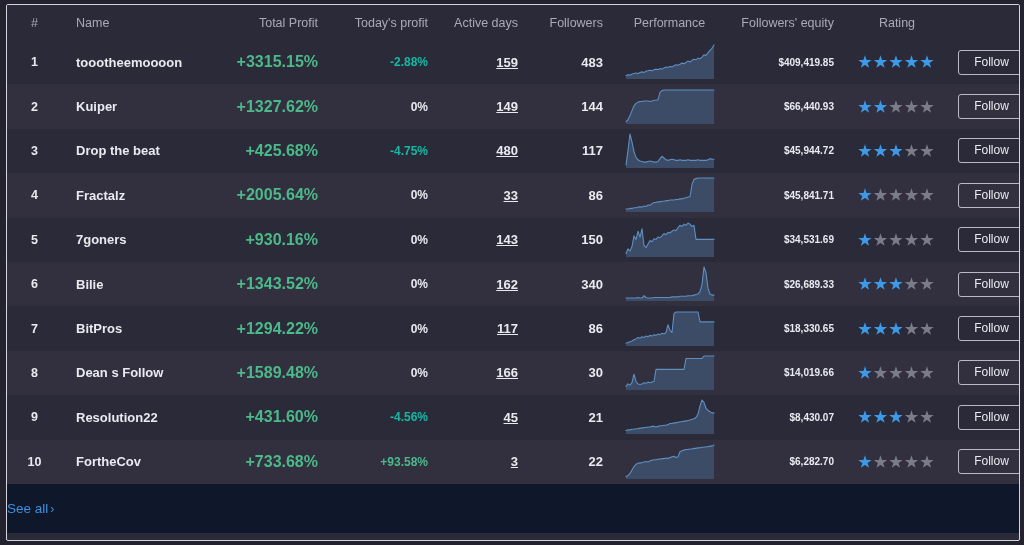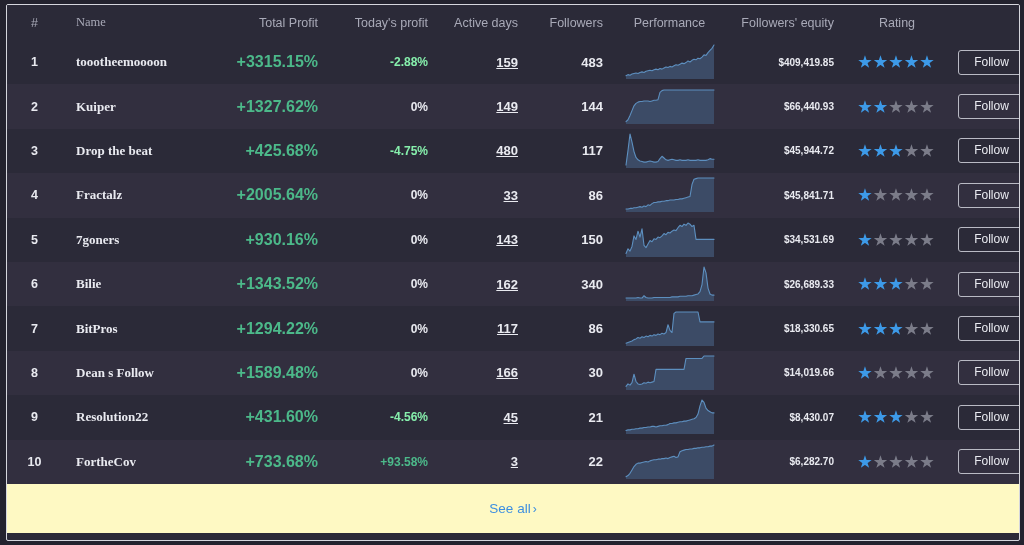--- a/index.html
+++ b/index.html
@@ -43,21 +43,21 @@
     color: #a9aab8;
     padding: 0;
     height: 35px;
     vertical-align: middle;
     background: #2b2a38;
     white-space: nowrap;
   }
 
   
   .c-rank   { width: 55px;  }
-  .c-name   { width: 160px; font-family: Liberation Serif, serif; }
+  .c-name   { width: 160px; }
   .c-tprof  { width: 110px; }
   .c-dprof  { width: 110px; }
   .c-days   { width: 90px;  }
   .c-foll   { width: 85px;  }
   .c-perf   { width: 105px; }
   .c-eq     { width: 120px; }
   .c-rating { width: 110px; }
   .c-follow { width: 79px;  }
 
   th.c-rank  { text-align: center; }
@@ -89,21 +89,21 @@
   td.c-tprof  { text-align: right; padding-right: 14px; font-size: 16px; }
   td.c-dprof  { text-align: right; padding-right: 14px; font-size: 12px; }
   td.c-days   { text-align: right; padding-right: 14px; text-decoration: underline; }
   td.c-foll   { text-align: right; padding-right: 14px; }
   td.c-eq     { text-align: right; padding-right: 8px; font-size: 10px; }
   td.c-perf   { text-align: center; }
   td.c-rating { text-align: center; }
   td.c-follow { text-align: center; }
 
   .pos { color: #4cb98a; }
-  .neg { color: #86efac; }
+  .neg { color: #14b8a6; }
   .neutral { color: #e9eaf0; font-weight: 700; font-size: 13px; }
 
   .spark {
     display: block;
     margin: 0 auto;
     width: 92px;
     height: 38px;
   }
 
   .stars { display: inline-block; line-height: 1; letter-spacing: 2px; }
@@ -122,24 +122,23 @@
     color: #e9eaf0;
     background: transparent;
     border: 1px solid #b9bac4;
     border-radius: 3px;
     cursor: pointer;
     font-family: "Liberation Sans", sans-serif;
   }
 
   .footer-row {
     height: 49px;
-    background: #fef9c3;
+    background: #0f172a;
     display: flex;
     align-items: center;
-    justify-content: center;
   }
 
   .see-all {
     color: #3d8fe0;
     font-size: 13.5px;
     text-decoration: none;
     cursor: pointer;
   }
   .see-all .chev { font-size: 12px; margin-left: 2px; }
 </style>

